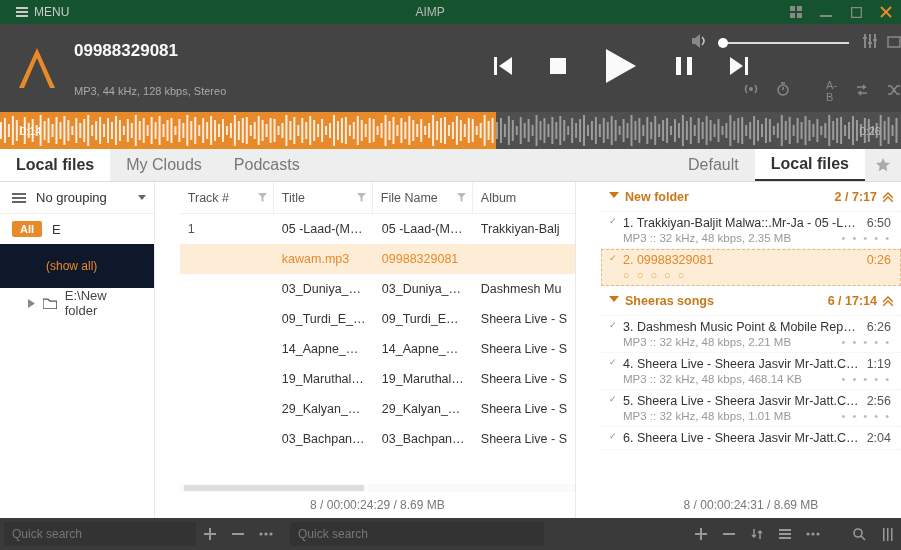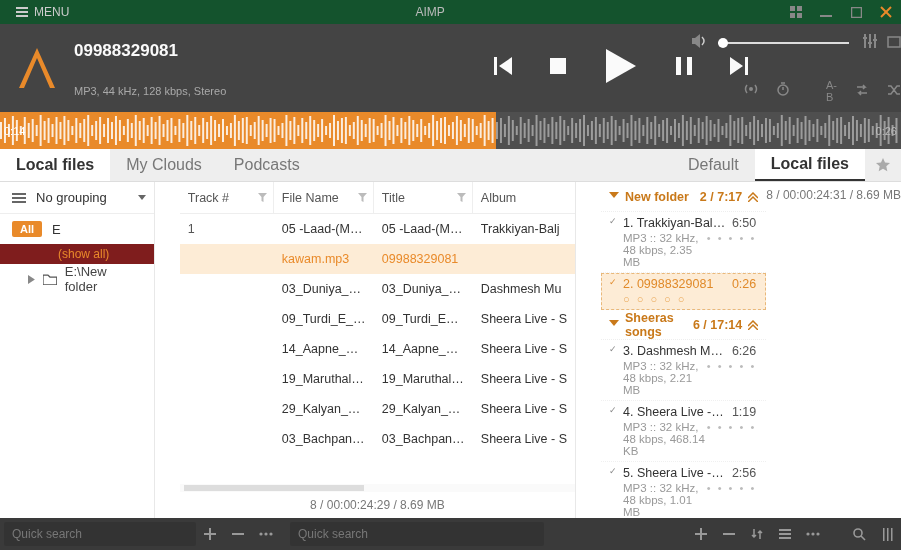--- a/index.html
+++ b/index.html
@@ -32,21 +32,21 @@
 .rcol-row { display: flex; gap: 18px; align-items: center; }
 .rcol svg { fill: #888; }
 .rcol .ab { font-size: 11px; color: #888; }
 .vol-row { display: flex; align-items: center; gap: 10px; }
 
 
 .wave { height: 37px; background: #444; display: flex; align-items: center; position: relative; }
 .wave-l { height: 100%; background: #e98a2a; width: 55%; display: flex; align-items: center; overflow: hidden; }
 .wave-r { height: 100%; width: 45%; display: flex; align-items: center; overflow: hidden; background: #4f4f4f; }
 .wave svg { opacity: 0.85; }
-.wave-time { position: absolute; font-size: 11px; color: #fff; padding: 0 4px; }
+.wave-time { position: absolute; font-size: 11px; color: #fff; padding: 0 20px; }
 .wave-time.left { left: 0; }
 .wave-time.right { right: 0; color: #bbb; }
 
 
 .tabs { height: 33px; background: #eee; border-bottom: 1px solid #ddd; display: flex; align-items: stretch; }
 .tabgrp { display: flex; }
 .tab { padding: 0 16px; display: flex; align-items: center; font-size: 16px; color: #777; cursor: pointer; }
 .tab.active { background: #fff; color: #333; font-weight: 600; }
 .tab.active2 { background: #fff; color: #333; border-bottom: 2px solid #333; font-weight: 600; }
 .tabs-gap { flex: 1; }
@@ -57,21 +57,21 @@
 .body { height: 336px; display: flex; gap: 25px; }
 
 
 .side { width: 198px; border-right: 1px solid #e8e8e8; display: flex; flex-direction: column; font-size: 13px; }
 .side-hdr { height: 32px; display: flex; align-items: center; padding: 0 8px 0 12px; border-bottom: 1px solid #eee; gap: 10px; }
 .side-hdr-lbl { flex: 1; color: #333; }
 .side-hdr svg { fill: #666; }
 .pill-row { height: 30px; display: flex; align-items: center; gap: 10px; padding: 0 12px; }
 .pill { background: #e98a2a; color: #fff; font-size: 11px; padding: 2px 8px; border-radius: 2px; font-weight: 600; }
 .pill-e { color: #333; font-size: 13px; }
-.showall { height: 20px; display: flex; align-items: center; padding-left: 58px; color: #e98a2a; font-size: 12px; background: #7f1d1d; }
+.showall { height: 44px; display: flex; align-items: center; padding-left: 46px; color: #e98a2a; font-size: 12px; background: #0f172a; }
 .tree-item { height: 30px; display: flex; align-items: center; gap: 8px; padding: 0 12px 0 28px; color: #444; }
 .tree-item svg { fill: #555; }
 
 
 .grid { flex: 1; display: flex; flex-direction: column; border-right: 1px solid #e8e8e8; }
 .ghdr { height: 32px; display: flex; align-items: center; border-bottom: 1px solid #eee; font-size: 12.5px; color: #555; }
 .gcol { padding: 0 8px; position: relative; display: flex; align-items: center; border-right: 1px solid #eee; height: 100%; }
 .gcol .filter { position: absolute; right: 6px; }
 .gcol .filter svg { fill: #bbb; width: 9px; height: 9px; }
 .c-num { width: 94px; }
@@ -80,21 +80,21 @@
 .c-al { flex: 1; border-right: none; }
 .grow { height: 30px; display: flex; align-items: center; font-size: 12.5px; color: #333; }
 .grow > div { padding: 0 8px; white-space: nowrap; overflow: hidden; text-overflow: ellipsis; }
 .grow.sel { background: #fdecd6; color: #e98a2a; }
 .grow .c-num { color: #555; }
 .gscroll { height: 8px; background: #fafafa; display: flex; align-items: center; }
 .gscroll-thumb { width: 180px; height: 6px; background: #ddd; margin-left: 4px; }
 .gstatus { height: 26px; display: flex; align-items: center; justify-content: center; font-size: 12px; color: #777; }
 
 
-.pl { width: 300px; display: flex; flex-direction: row; font-size: 12.5px; }
+.pl { width: 300px; display: flex; flex-direction: column; font-size: 12.5px; }
 .pl-group { height: 30px; display: flex; align-items: center; padding: 0 8px 0 8px; color: #c9791a; font-weight: 600; gap: 6px; border-bottom: 1px dotted #eee; }
 .pl-group .g-title { flex: 1; }
 .pl-group .g-time { font-weight: 600; }
 .pl-group svg { fill: #c9791a; width: 10px; height: 10px; }
 .pl-item { padding: 4px 10px 4px 22px; display: flex; flex-direction: column; gap: 2px; border-bottom: 1px dotted #f0f0f0; }
 .pl-item.sel { background: #fdecd6; outline: 1px dashed #e9b87a; outline-offset: -1px; }
 .pl-row1 { display: flex; }
 .pl-title { flex: 1; color: #333; white-space: nowrap; overflow: hidden; text-overflow: ellipsis; }
 .pl-dur { color: #555; margin-left: 6px; }
 .pl-row2 { display: flex; }
@@ -527,28 +527,28 @@
   </div>
 
   <div class="grid">
     <div class="ghdr">
       <div class="gcol c-num">
           <span>Track #</span>
           <span class="filter"><svg viewBox="0 0 9 9">
               <path d="M0 0 h9 l-3.5 4 v5 l-2 -1 v-4 z"></path>
             </svg></span>
         </div>
-      <div class="gcol c-fn">
-          <span>File Name</span>
+      <div class="gcol c-tt">
+          <span>Title</span>
           <span class="filter"><svg viewBox="0 0 9 9">
               <path d="M0 0 h9 l-3.5 4 v5 l-2 -1 v-4 z"></path>
             </svg></span>
         </div>
-      <div class="gcol c-tt">
-          <span>Title</span>
+      <div class="gcol c-fn">
+          <span>File Name</span>
           <span class="filter"><svg viewBox="0 0 9 9">
               <path d="M0 0 h9 l-3.5 4 v5 l-2 -1 v-4 z"></path>
             </svg></span>
         </div>
       <div class="gcol c-al">
           <span>Album</span>
         </div>
     </div>
     <div id="gridrows">
         <div class="grow">

